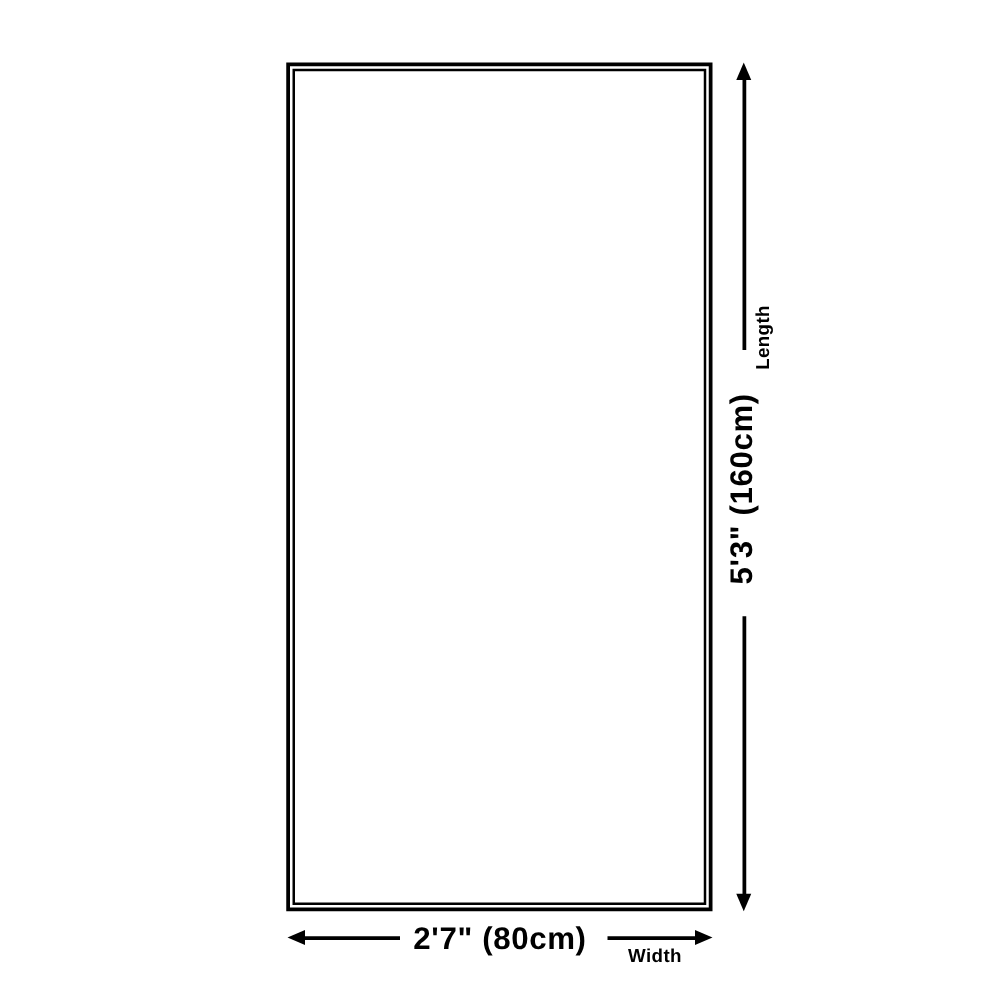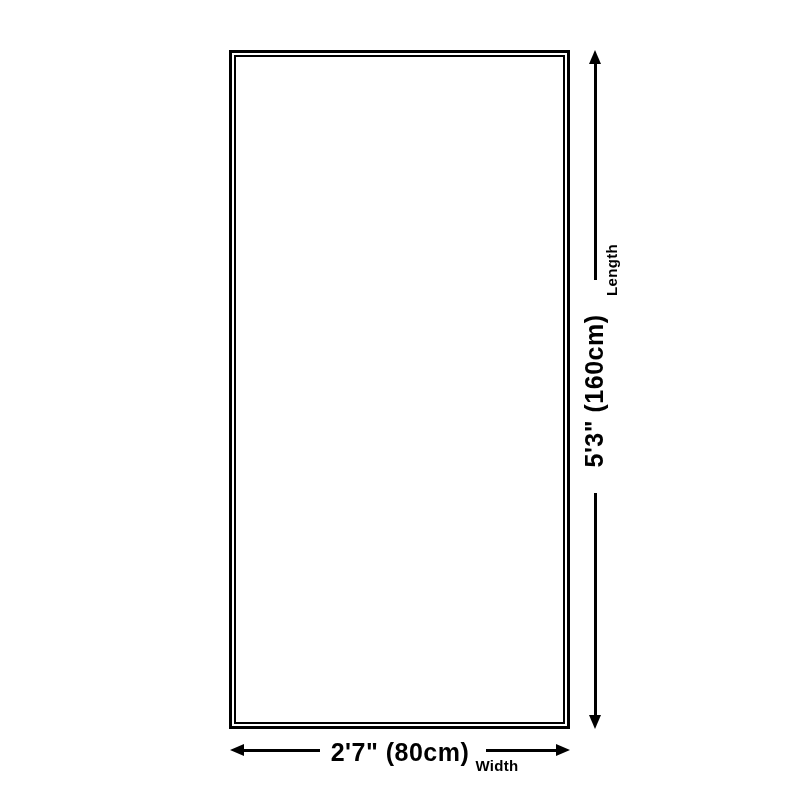--- a/index.html
+++ b/index.html
@@ -102,21 +102,21 @@
   }
   .length-label {
     left: 611px; top: 270px;
     transform: translate(-50%, -50%) rotate(-90deg);
   }
   .width-value {
     left: 400px; top: 752px;
     transform: translate(-50%, -50%);
   }
   .width-label {
-    left: 497px; top: 765px;
+    left: 524px; top: 765px;
     transform: translate(-50%, -50%);
   }
 </style>
 </head>
 <body>
 
 <div class="canvas">
 
   <div class="rug">
     <div class="rug-inner"></div>

